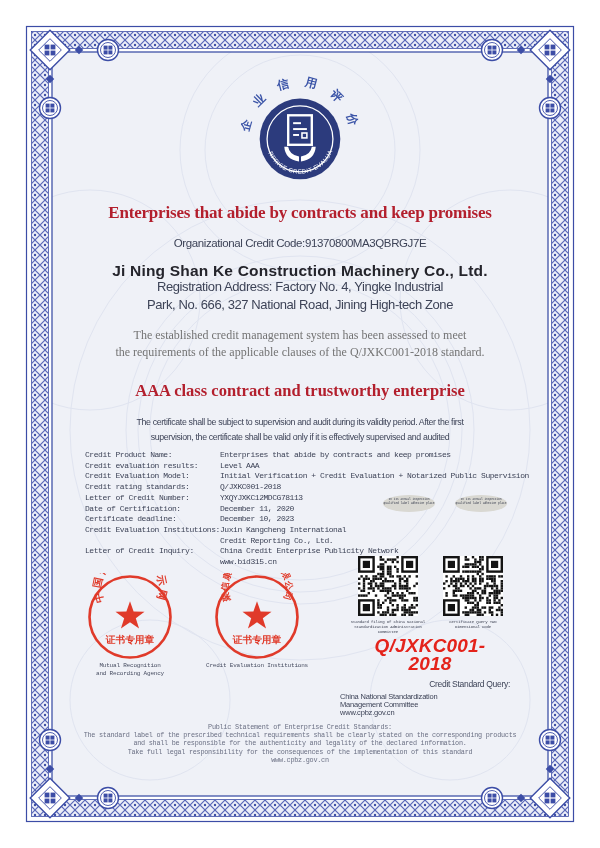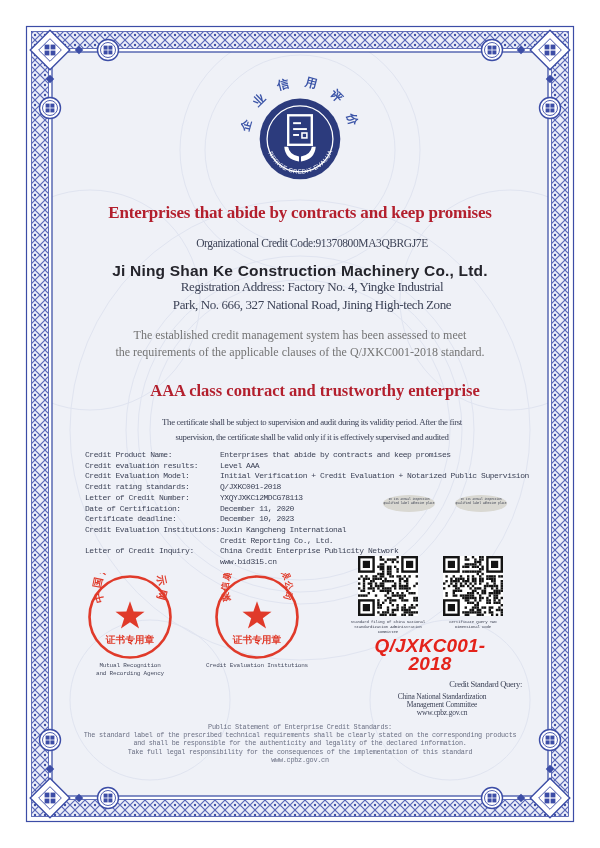--- a/index.html
+++ b/index.html
@@ -2,50 +2,50 @@
 <html><head>
 <meta charset="utf-8">
 <style>
   html,body{margin:0;padding:0;}
   body{width:600px;height:848px;background:#ffffff;position:relative;overflow:hidden;
        font-family:"Liberation Sans",sans-serif;}
   .abs{position:absolute;}
   #frame{position:absolute;left:0;top:0;z-index:0;}
   #content{position:absolute;left:0;top:0;width:600px;height:848px;z-index:1;}
   .ctr{left:52px;width:496px;text-align:center;}
-  .mono{font-family:Liberation Serif, serif;color:#3d4357;margin-left:12px;}
+  .mono{font-family:Liberation Sans, sans-serif;color:#3d4357;}
   .serif{font-family:"Liberation Serif",serif;}
   .title{top:203px;font-family:"Liberation Serif",serif;font-weight:bold;
          font-size:17px;letter-spacing:-0.2px;color:#b31f2d;}
   .orgcode{top:237px;font-size:11.5px;letter-spacing:-0.4px;}
   .company{top:262px;font-size:15.5px;font-weight:bold;letter-spacing:0.2px;color:#24242b;}
   .addr{top:278px;font-size:13px;letter-spacing:-0.4px;line-height:18px;}
   .assess{top:327px;font-size:12px;line-height:16.5px;color:#737373;}
   .grade{top:381px;font-family:"Liberation Serif",serif;font-weight:bold;
-         font-size:16.5px;color:#b31f2d;padding-left:15px;}
+         font-size:16.5px;color:#b31f2d;}
   .superv{top:415px;font-size:8.8px;letter-spacing:-0.35px;line-height:15px;}
   .fields{top:450px;left:85px;width:470px;font-family:"Liberation Mono",monospace;
           font-size:8px;letter-spacing:-0.45px;color:#3d4357;line-height:10.7px;}
   .frow{position:relative;white-space:nowrap;}
   .flabel{display:inline-block;width:135px;vertical-align:top;}
   .fval{display:inline-block;vertical-align:top;}
   .fval2{margin-left:135px;}
   .oval{top:495px;width:52px;height:17px;background:#d9d8d2;border-radius:50%;
         text-align:center;padding-top:3px;box-sizing:border-box;
         font-family:"Liberation Mono",monospace;font-size:3px;letter-spacing:-0.1px;
         line-height:4px;color:#3a3f50;}
   .sealcap{top:662px;width:130px;text-align:center;font-family:"Liberation Mono",monospace;
            font-size:6px;letter-spacing:-0.2px;line-height:7.6px;color:#474d61;}
   .qrcap{top:620px;width:90px;text-align:center;font-family:"Liberation Mono",monospace;
          font-size:4px;letter-spacing:-0.15px;line-height:5px;color:#3a3f50;}
   .stdcode{top:637px;left:350px;width:160px;text-align:center;
            font-weight:bold;font-style:italic;font-size:19px;line-height:17.5px;
            color:#e4231b;letter-spacing:0.2px;}
   .querylabel{top:679px;left:350px;width:160px;text-align:right;font-size:8.5px;letter-spacing:-0.3px;}
-  .querylines{top:693px;left:340px;width:180px;text-align:center;font-size:7.5px;
+  .querylines{top:693px;left:340px;width:180px;font-size:7.5px;
               letter-spacing:-0.2px;line-height:8px;}
   .footer{top:723px;font-family:"Liberation Mono",monospace;font-size:6.8px;
           letter-spacing:-0.25px;line-height:8.2px;color:#6b7084;text-align:center;}
 </style>
 </head>
 <body>
 
 <svg id="frame" width="600" height="848" viewBox="0 0 600 848">
   <defs>
     <pattern id="band" width="10" height="10" patternUnits="userSpaceOnUse">

